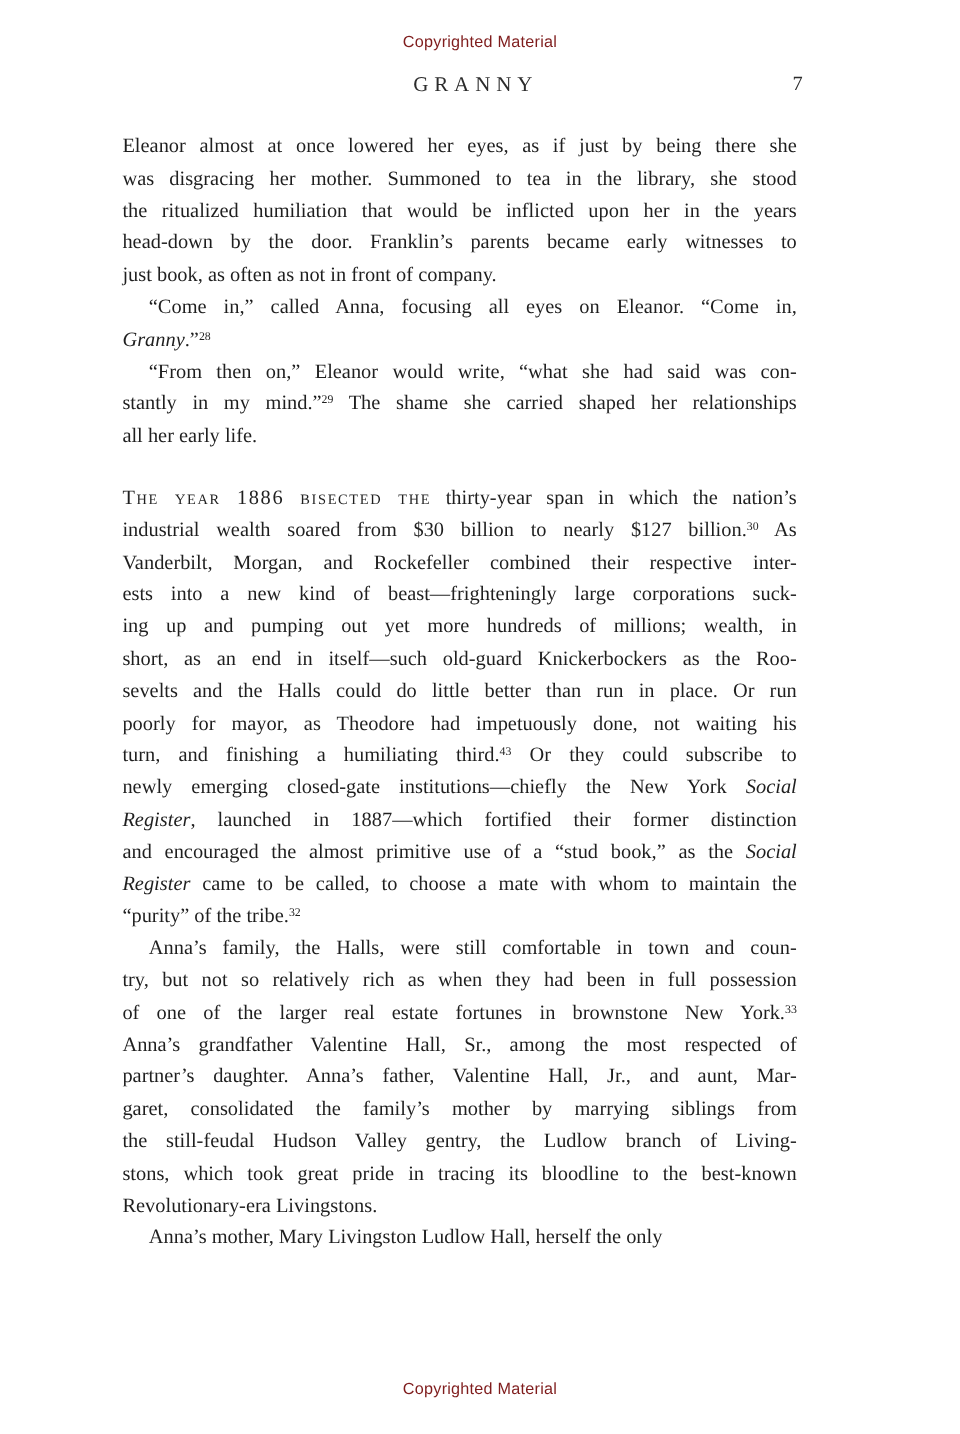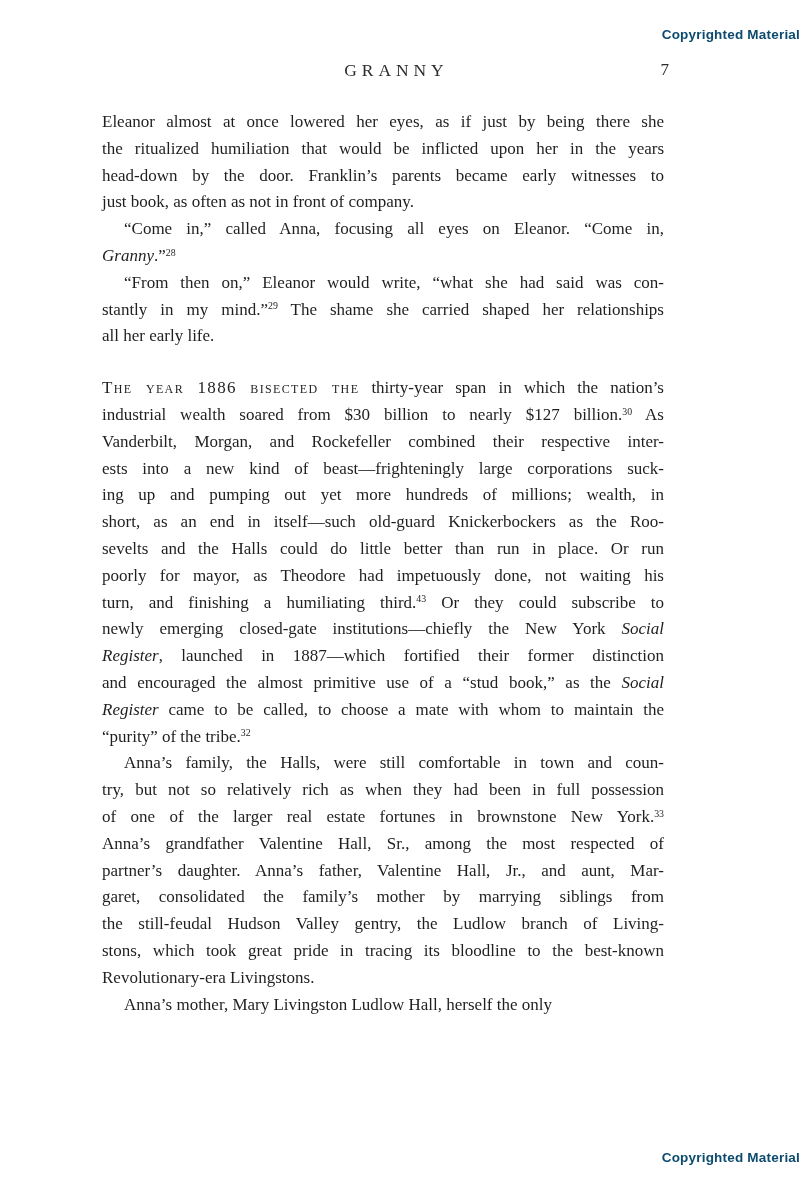--- a/index.html
+++ b/index.html
@@ -9,26 +9,26 @@
     height: 1195px;
     background: #ffffff;
     font-family: "Liberation Serif", "DejaVu Serif", serif;
     color: #1f1f1f;
     overflow: hidden;
   }
   .notice {
     position: absolute;
     left: 0;
     width: 100%;
-    text-align: right;
+    text-align: center;
     font-family: "Liberation Sans", "DejaVu Sans", sans-serif;
-    font-weight: bold;
+    font-weight: normal;
     font-size: 13.5px;
     letter-spacing: 0.2px;
-    color: #0c4a6e;
+    color: #7f1d1d;
   }
   .notice.top { top: 27px; }
   .notice.bottom { top: 1150px; }
 
   .running-header {
     position: absolute;
     top: 60px;
     left: 113px;
     width: 562px;
     height: 22px;
@@ -88,20 +88,21 @@
   <div class="notice top">Copyrighted Material</div>
 
   <div class="running-header">
     <span class="running-head-title">GRANNY</span>
     <span class="page-number">7</span>
   </div>
 
   <div class="body-text" id="body-text">
       <div class="paragraph">
         <div class="line j"><span>Eleanor almost at once lowered her eyes, as if just by being there she</span></div>
+        <div class="line j"><span>was disgracing her mother. Summoned to tea in the library, she stood</span></div>
         <div class="line j"><span>the ritualized humiliation that would be inflicted upon her in the years</span></div>
         <div class="line j"><span>head-down by the door. Franklin’s parents became early witnesses to</span></div>
         <div class="line"><span>just book, as often as not in front of company.</span></div>
       </div>
       <div class="paragraph">
         <div class="line j indent"><span>“Come in,” called Anna, focusing all eyes on Eleanor. “Come in,</span></div>
         <div class="line"><em>Granny</em><span>.”</span><sup class="fn">28</sup></div>
       </div>
       <div class="paragraph">
         <div class="line j indent"><span>“From then on,” Eleanor would write, “what she had said was con-</span></div>

